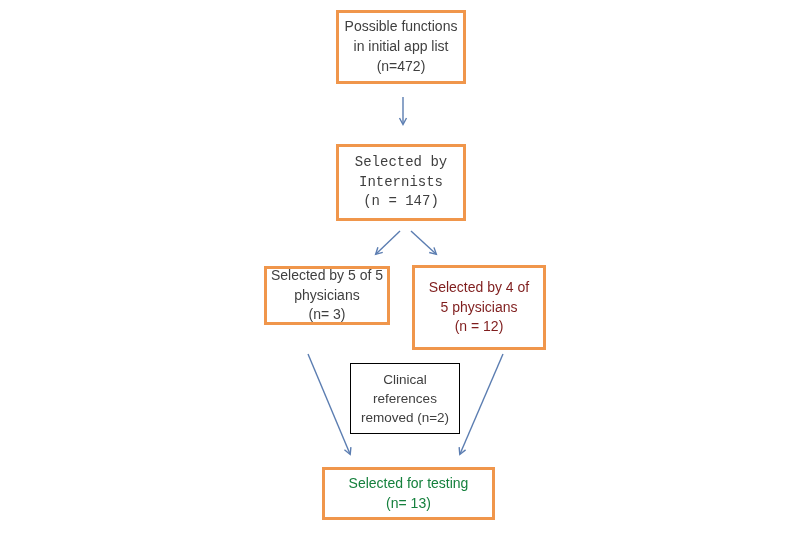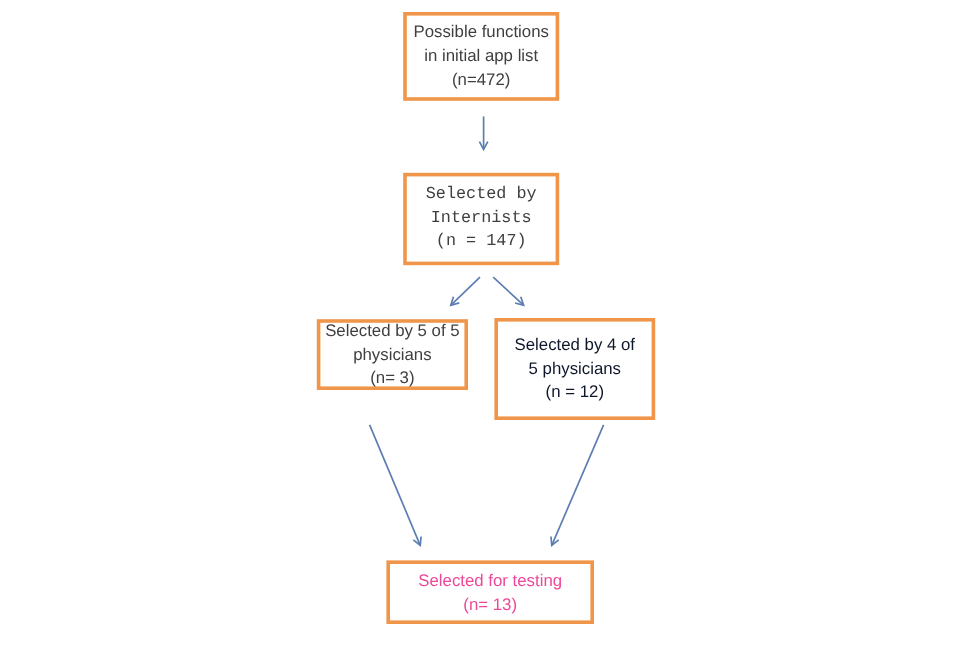--- a/index.html
+++ b/index.html
@@ -64,21 +64,24 @@
 (n=472)</div>
 
   <div class="node orange node-internists" style="color: rgb(63, 63, 63); font-family: Liberation Mono, monospace;">Selected by
 Internists
 (n = 147)</div>
 
   <div class="node orange node-5of5" style="color: rgb(63, 63, 63);">Selected by 5 of 5
 physicians
 (n= 3)</div>
 
-  <div class="node orange node-4of5" style="color: #0f172a;">Selected by 4 of
+  <div class="node orange node-4of5" style="color: #7f1d1d;">Selected by 4 of
 5 physicians
 (n = 12)</div>
 
+  <div class="node black node-clinical" style="color: rgb(63, 63, 63);">Clinical
+references
+removed (n=2)</div>
 
-  <div class="node orange node-testing" style="color: #ec4899;">Selected for testing
+  <div class="node orange node-testing" style="color: #15803d;">Selected for testing
 (n= 13)</div>
 
 </div>
 
 </body></html>

